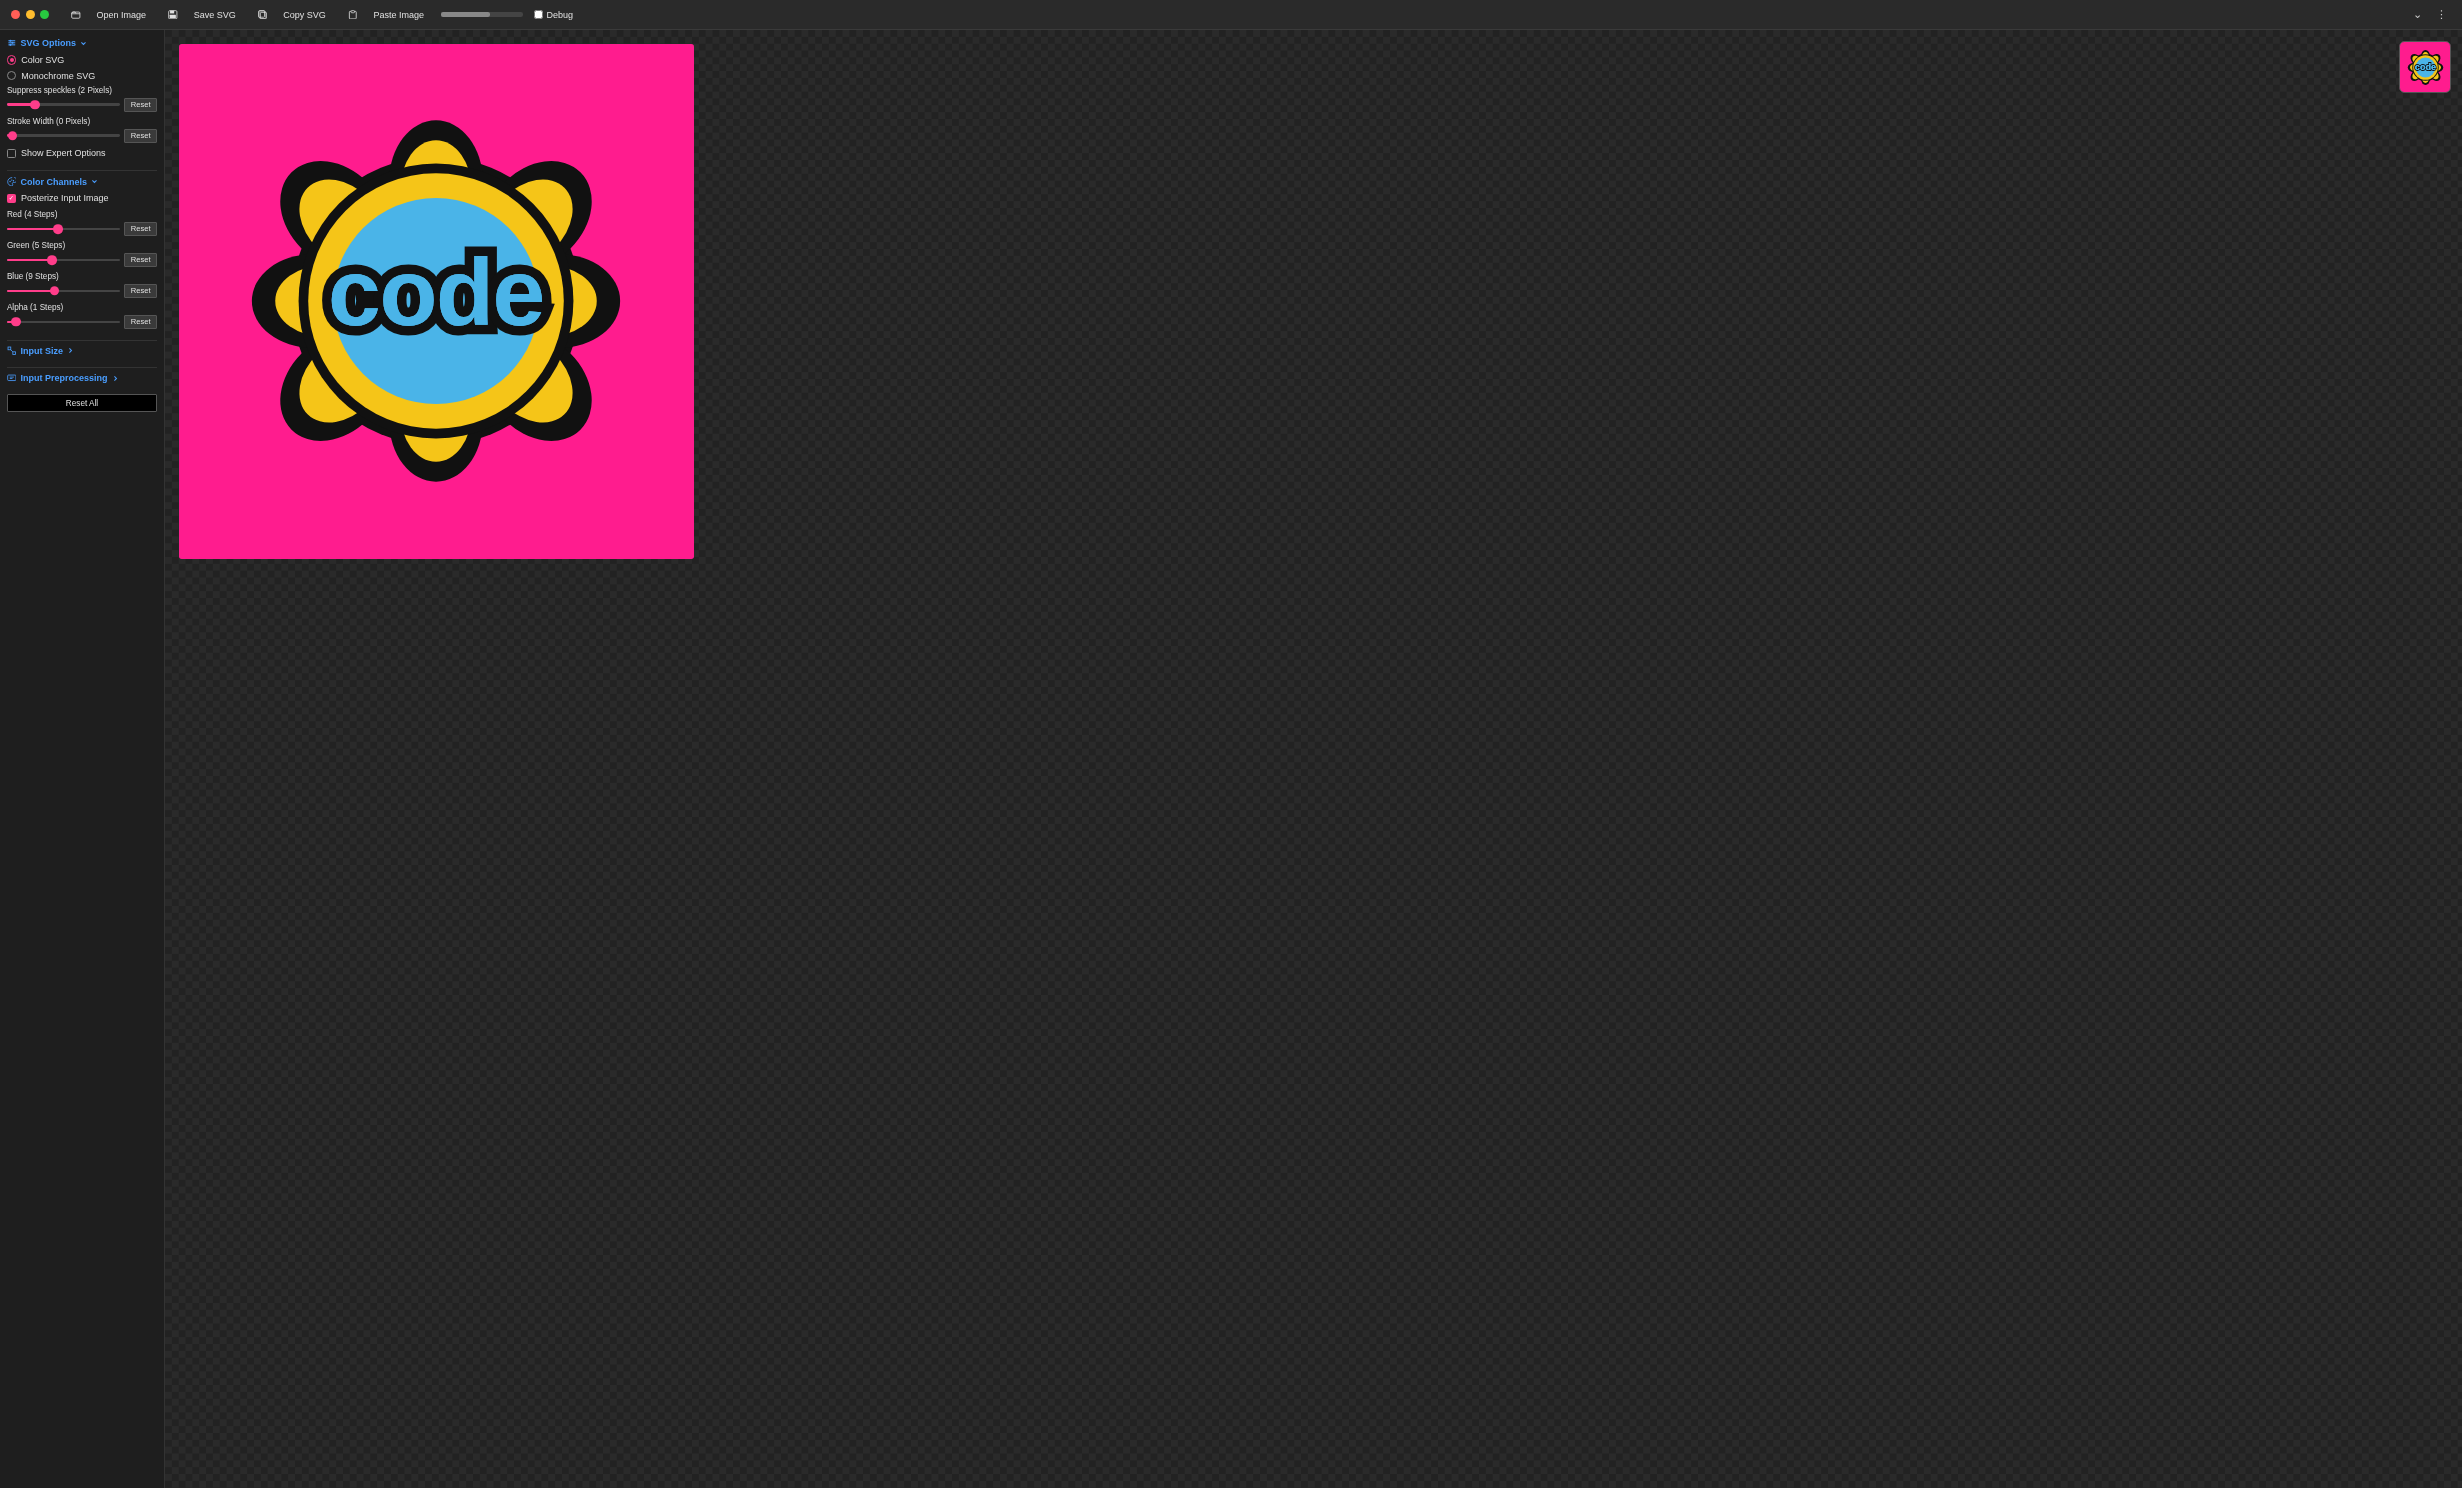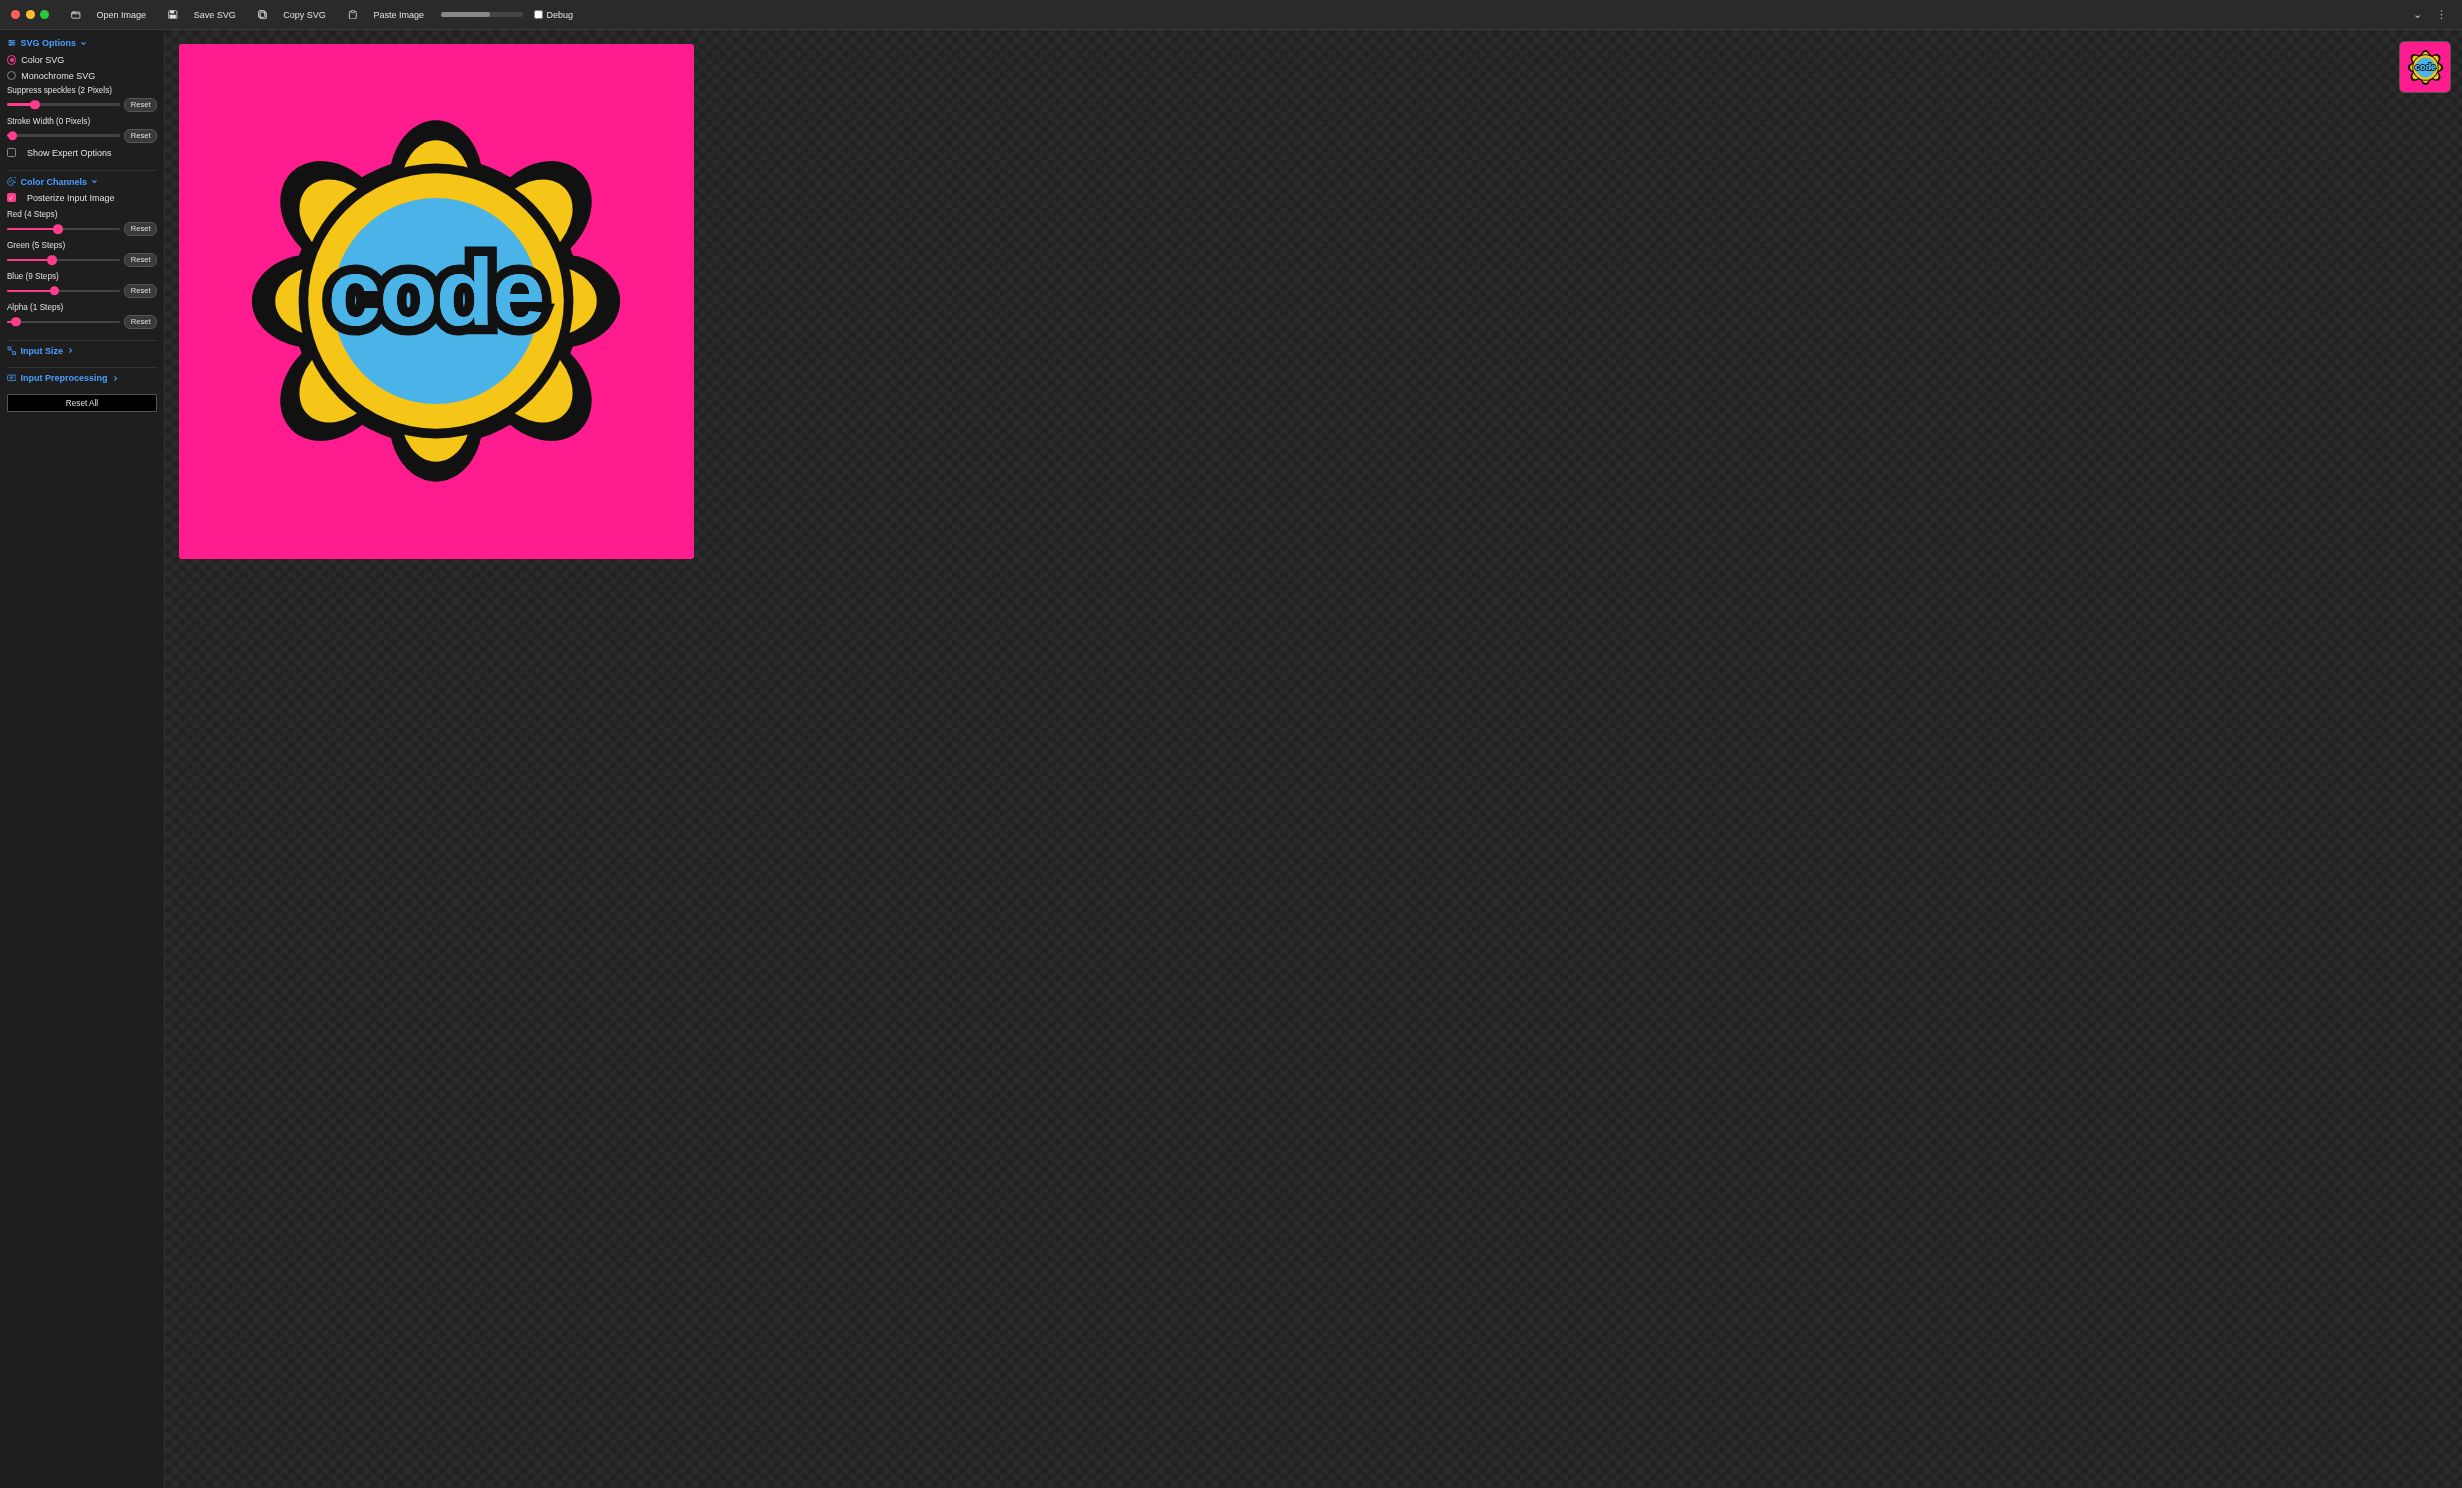--- a/index.html
+++ b/index.html
@@ -196,29 +196,29 @@
       top: 50%;
       transform: translateY(-50%);
       cursor: pointer;
     }
     .reset-btn {
       background: #3a3a3a;
       border: 0.7px solid #555;
       color: #e0e0e0;
       font-size: 7.6px;
       padding: 1.4px 5.5px;
-      border-radius: 6px;
+      border-radius: 1px;
       cursor: pointer;
       white-space: nowrap;
     }
 
     .checkbox-row {
       display: flex;
-      align-items: flex-start;
-      gap: 11px;
+      align-items: center;
+      gap: 5px;
       margin-bottom: 6.9px;
     }
     .checkbox-el {
       width: 9px;
       height: 9px;
       border: 1px solid #888;
       border-radius: 1.4px;
       display: flex;
       align-items: center;
       justify-content: center;

